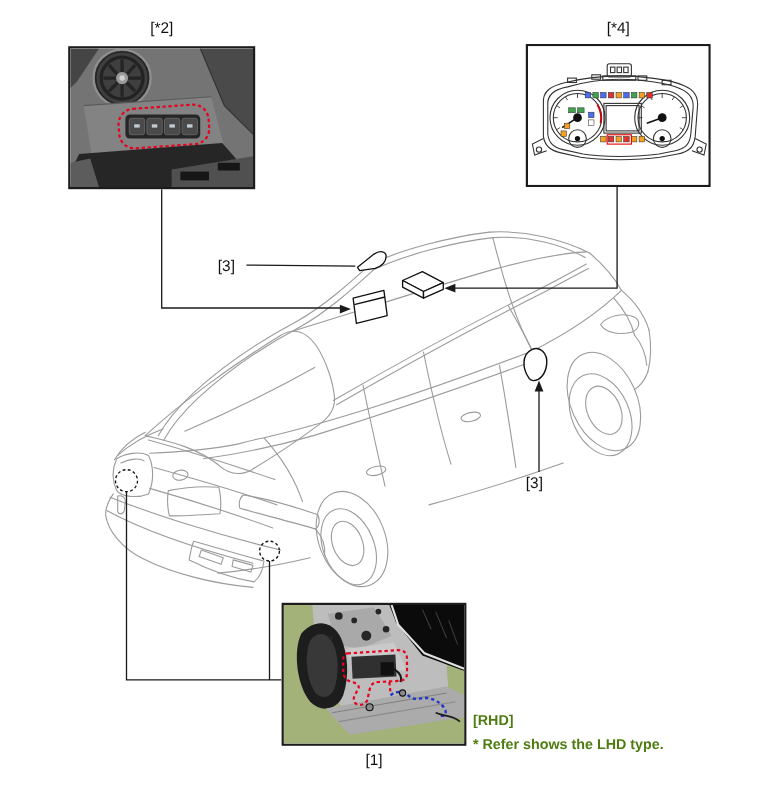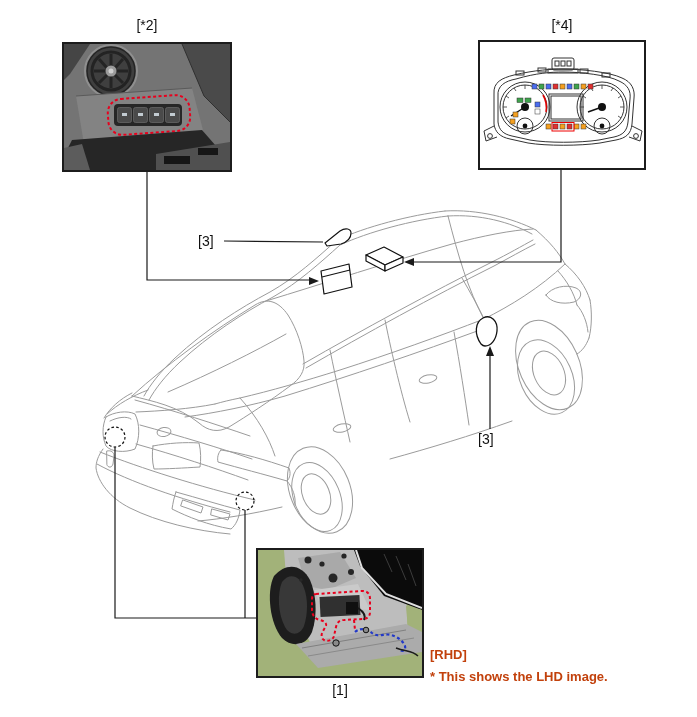--- a/index.html
+++ b/index.html
@@ -2,21 +2,21 @@
 <html style="--car-line-gray: #9b9b9b; --callout-black: #1a1a1a; --highlight-red: #e8001d; --wire-blue: #2239c8; --photo-green: #a2b279;"><head>
 <meta charset="utf-8">
 <style>
 html,body{margin:0;padding:0;background:#fff;}
 .stage{position:relative;width:697px;height:717px;background:#fff;font-family:"Liberation Sans",sans-serif;color:#111;overflow:hidden;}
 svg.layer{position:absolute;left:0;top:0;}
 .photo-box{position:absolute;border:2px solid #1c1c1c;background:#fff;box-sizing:border-box;}
 .photo-box svg{display:block;}
 .callout-label{position:absolute;font-size:14px;color:#101010;}
 .center-label{text-align:center;}
-.note{position:absolute;font-weight:bold;font-size:13px;color:#c2410c;}
+.note{position:absolute;font-weight:bold;font-size:13px;color:#4d7c0f;}
 </style>
 </head>
 <body>
 
 <div class="stage">
 
   <svg class="layer" width="697" height="717" viewBox="0 0 697 717">
     <g stroke="var(--car-line-gray)" fill="none" stroke-width="1" stroke-linecap="round" stroke-linejoin="round">
 
       <path d="M144,396 C150,385 160,372 175,358 C205,330 240,308 270,292 C295,278 318,257 337,240 C365,227 410,215 445,211"></path>
@@ -306,15 +306,15 @@
       </g>
       <path d="M138,98 C148,102 154,100 160,106" stroke="#1c1c1c" stroke-width="1.5" fill="none"></path>
     </svg>
   </div>
   <div class="callout-label center-label" style="left:256px;top:682px;width:168px;">[1]</div>
 
   <div class="callout-label" style="left:198px;top:233px;">[3]</div>
   <div class="callout-label" style="left:478px;top:431px;">[3]</div>
 
   <div class="note" style="left:430px;top:647px;">[RHD]</div>
-  <div class="note" style="left:430px;top:669px;">* This shows the LHD image.</div>
+  <div class="note" style="left:430px;top:669px;">* Refer shows the LHD type.</div>
 
 </div>
 
 </body></html>

